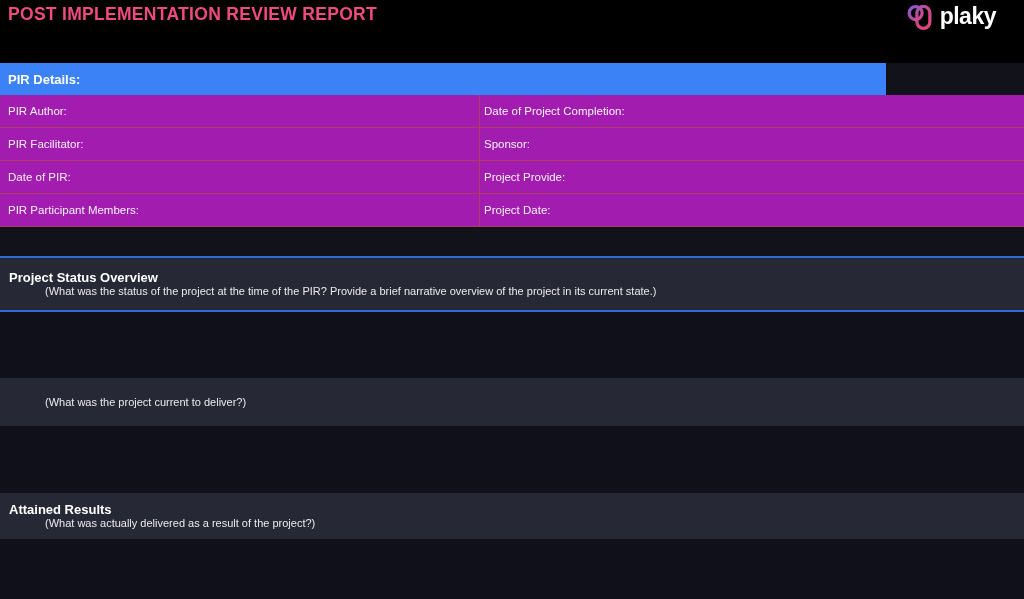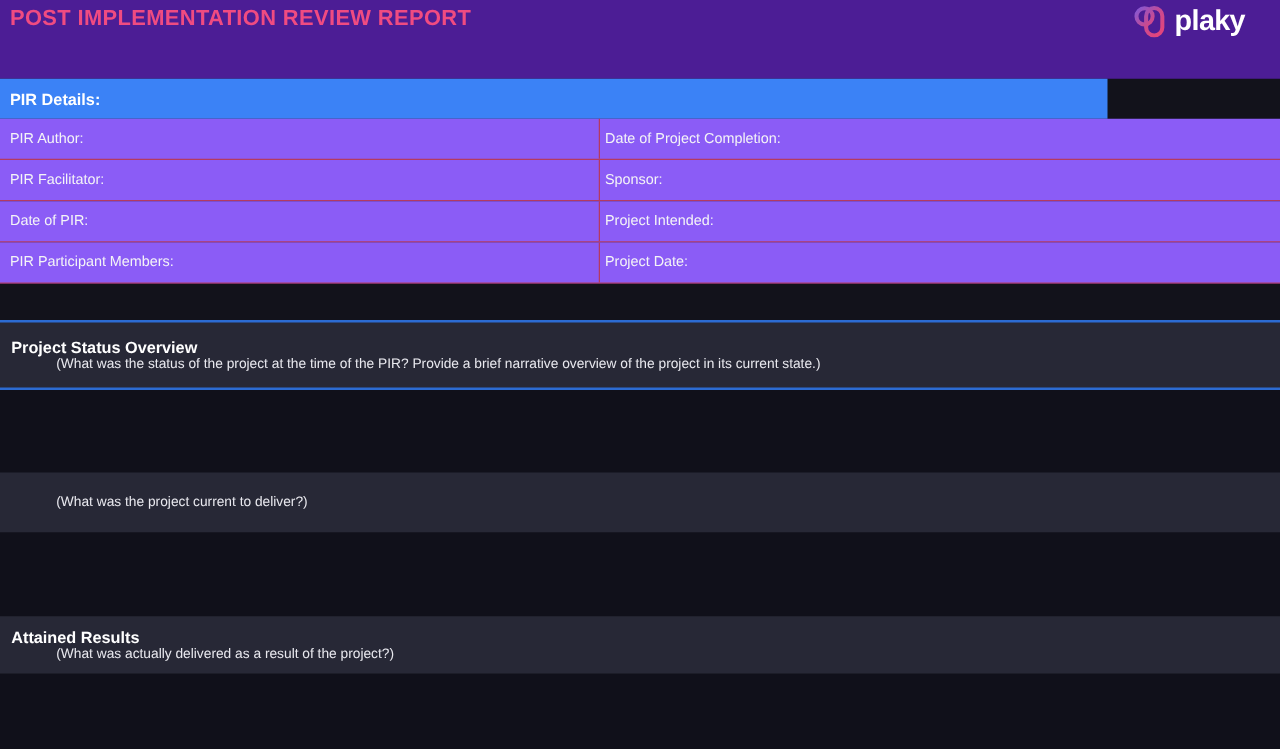--- a/index.html
+++ b/index.html
@@ -9,21 +9,21 @@
     background: #12121b;
     font-family: "Liberation Sans", sans-serif;
     color: #ffffff;
     overflow: hidden;
   }
 
   
   .header {
     position: absolute; left: 0; top: 0;
     width: 1024px; height: 63px;
-    background: #4c1d95;
+    background: #000000;
   }
   .report-title {
     position: absolute; left: 8px; top: 4px;
     font-size: 17.5px; font-weight: bold;
     letter-spacing: 0.3px;
     color: #f04b81;
   }
   .logo {
     position: absolute; top: 3px; right: 28px;
     display: flex; align-items: center; gap: 6px;
@@ -44,21 +44,21 @@
     padding-left: 8px;
     font-size: 13px; font-weight: bold;
   }
 
   
   .details-table {
     position: absolute; left: 0; top: 95px; width: 1024px;
   }
   .details-row {
     display: flex; height: 33px;
-    background: #8b5cf6;
+    background: #a21caf;
     border-bottom: 1px solid #b43a61;
   }
   .cell {
     display: flex; align-items: center;
     font-size: 11.5px; color: #f4f4f7;
   }
   .cell-left {
     width: 480px;
     border-right: 1px solid #b43a61;
     padding-left: 8px;
@@ -133,21 +133,21 @@
       </div>
       <div class="cell cell-right">
         <span>Sponsor:</span>
       </div>
     </div>
     <div class="details-row">
       <div class="cell cell-left">
         <span>Date of PIR:</span>
       </div>
       <div class="cell cell-right">
-        <span>Project Intended:</span>
+        <span>Project Provide:</span>
       </div>
     </div>
     <div class="details-row">
       <div class="cell cell-left">
         <span>PIR Participant Members:</span>
       </div>
       <div class="cell cell-right">
         <span>Project Date:</span>
       </div>
     </div>

